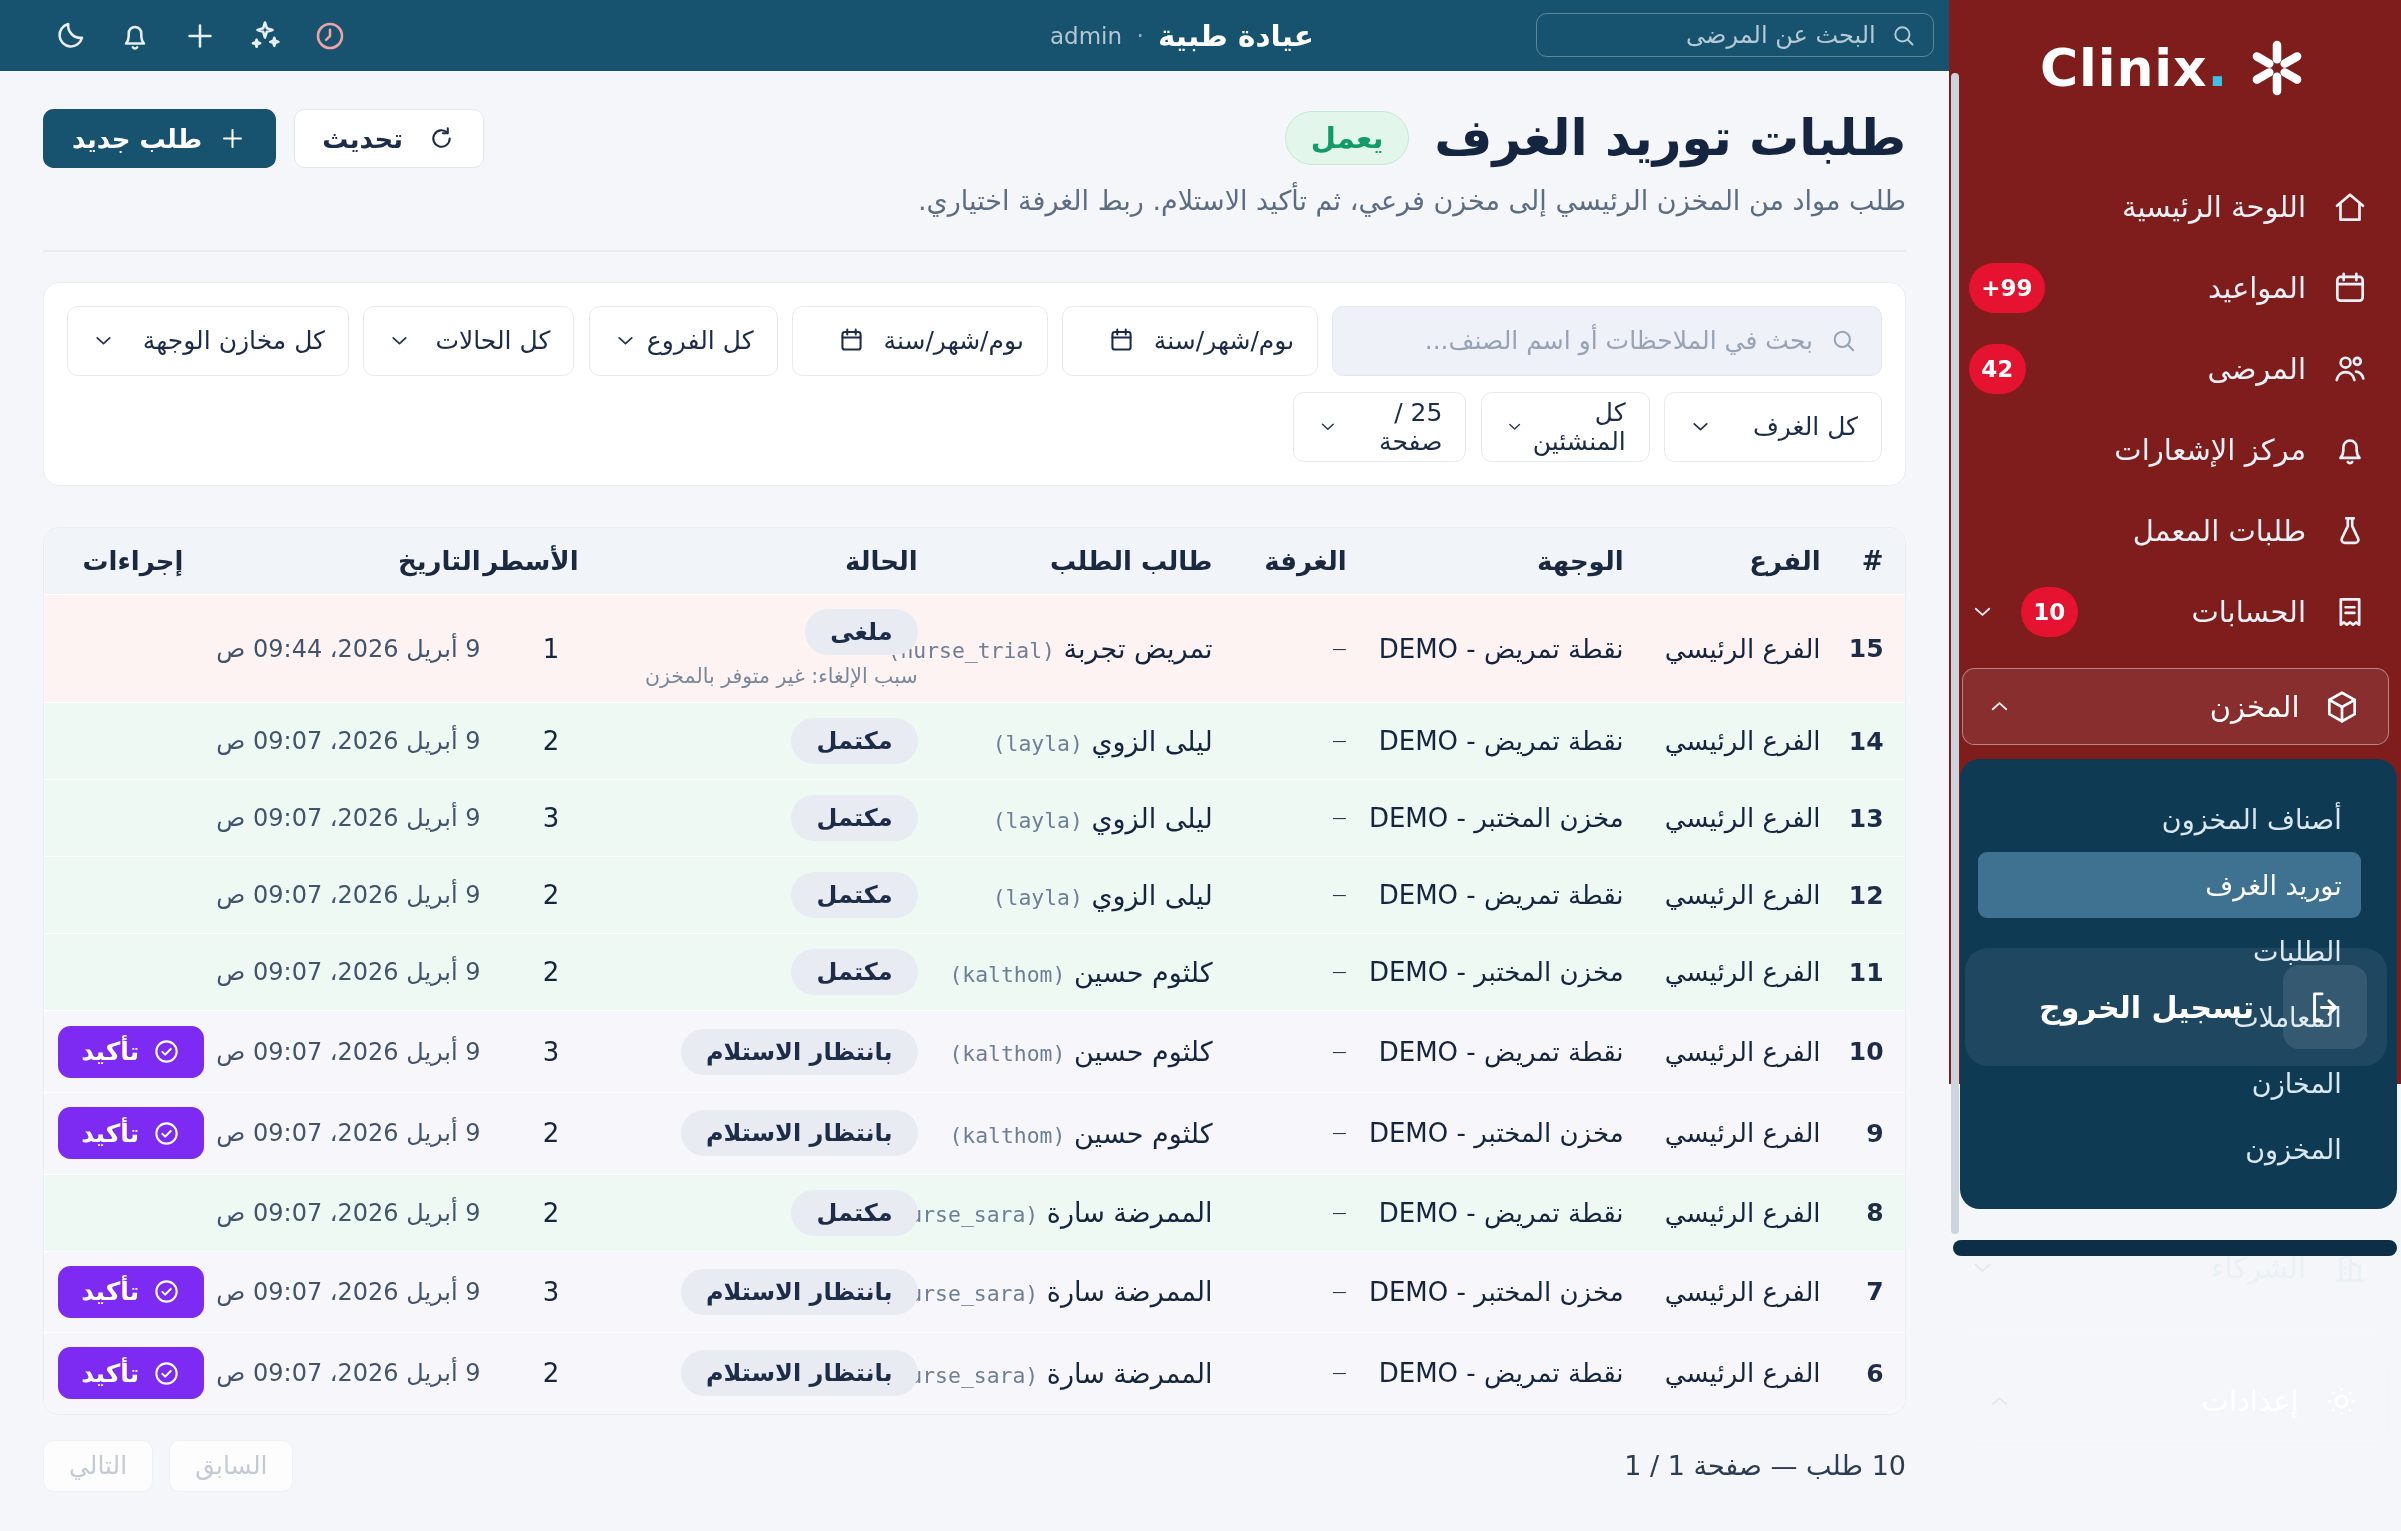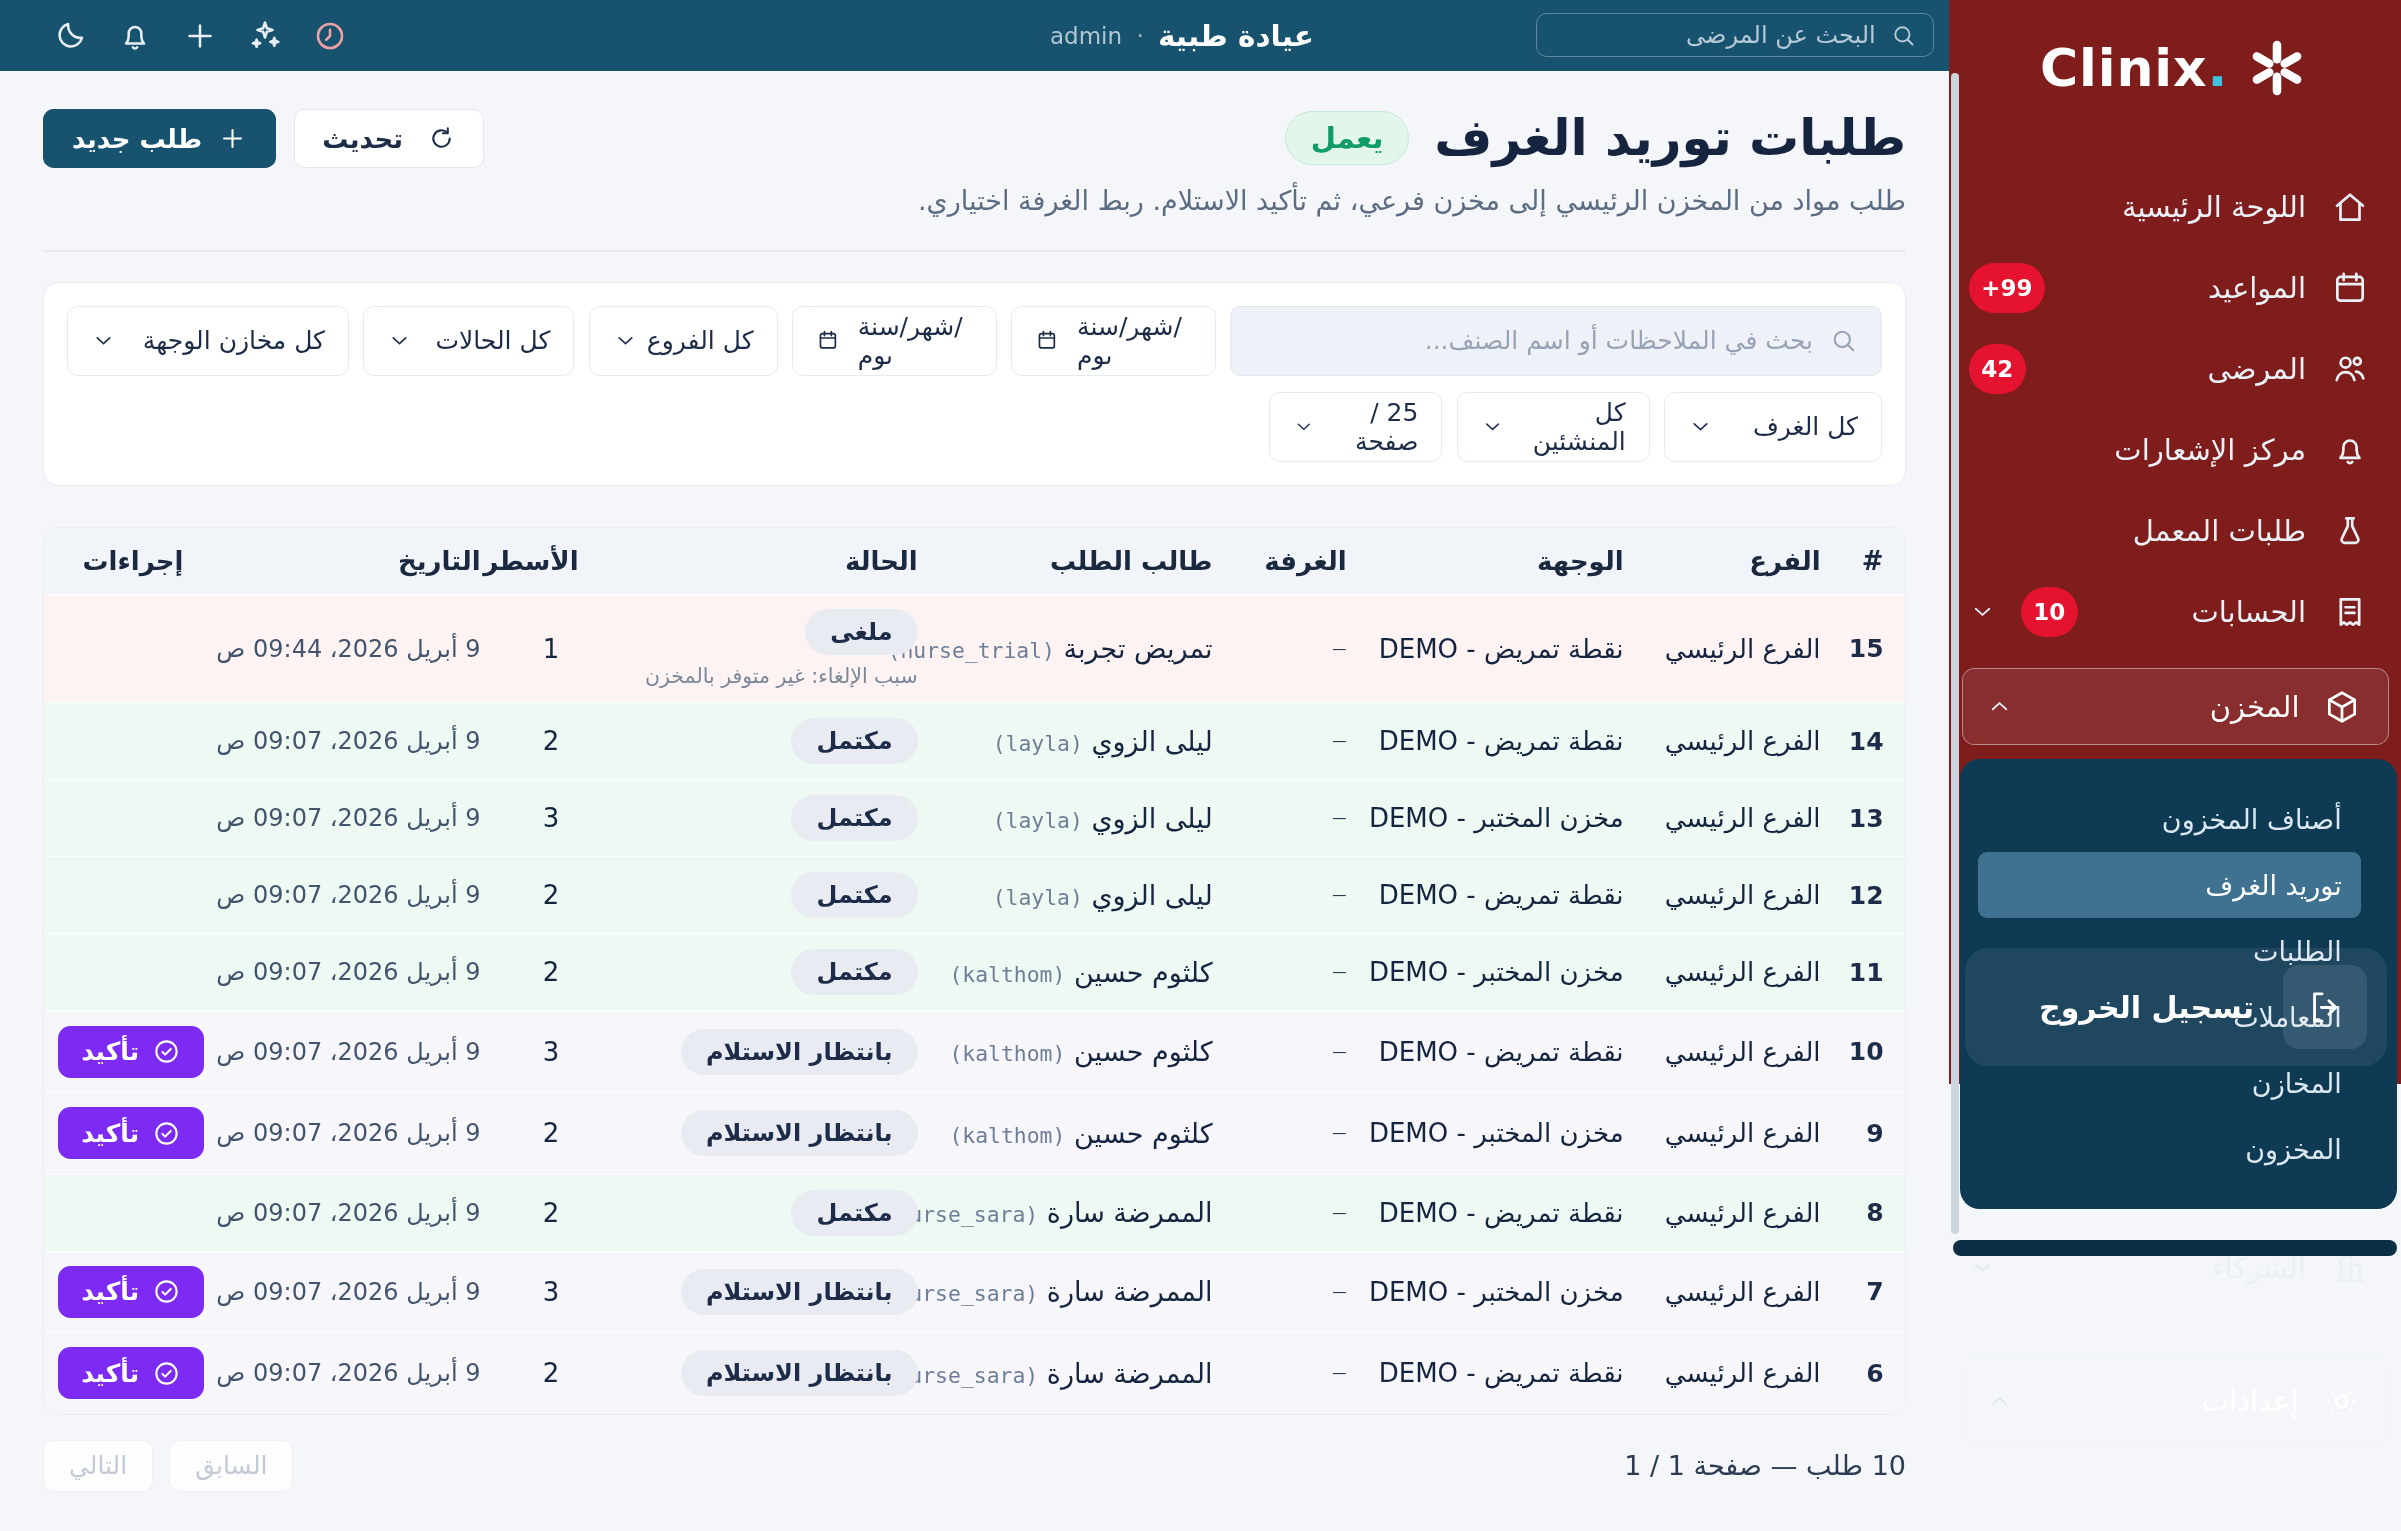--- a/index.html
+++ b/index.html
@@ -84,21 +84,21 @@
   .ctl{ height:70px; border:1.8px solid #e5e9f0; border-radius:10.7px; display:flex; align-items:center;
     font-size:25px; color:#1c2c46; background:#fff; cursor:pointer; }
   .select{ justify-content:space-between; padding:0 23px; }
   .select .chev-d{ width:25px; height:25px; color:#25354f; }
   .date{ gap:18px; padding:0 23px; }
   .date .ic{ width:29px; height:29px; color:#1c2c46; }
   .date .ph{ unicode-bidi:bidi-override; direction:ltr; }
   .f-search{ flex:1; background:#eef1f7; border-color:#e3e8f0; color:#97a2b5; gap:16px; padding:0 23px; cursor:text; }
   .f-search .ic{ width:29px; height:29px; }
   .w-dest{ width:282px; } .w-status{ width:211px; } .w-branches{ width:189px; }
-  .w-date{ width:205px; } .w-rooms{ width:218px; } .w-creators{ width:193px; } .w-pp{ width:173px; }
+  .w-date{ width:256px; } .w-rooms{ width:218px; } .w-creators{ width:169px; } .w-pp{ width:173px; }
 
   .tablecard{ margin-top:41px; overflow:hidden; padding:0; }
   .t-head,.t-row{ display:grid; grid-template-columns:63px 197px 277px 134px 295px 339px 98px 277px 184px; }
   .t-head{ background:#f1f4f8; height:66px; align-items:center; font-size:26px; font-weight:700; color:#1a2940; }
   .t-row{ min-height:77px; align-items:center; border-top:1.8px solid #fdfefe; }
   .t-row.rc{ background:#fdf3f2; } .t-row.rg{ background:#edf9f2; } .t-row.rp{ background:#f6f6fb; }
   .c{ padding:14.3px 21.4px; }
   .a-r{ text-align:right; } .a-c{ text-align:center; }
   .c-id{ font-size:25px; font-weight:600; color:#1d2c49; padding-left:5.4px; }
   .c-branch,.c-dest{ font-size:26px; white-space:nowrap; }

